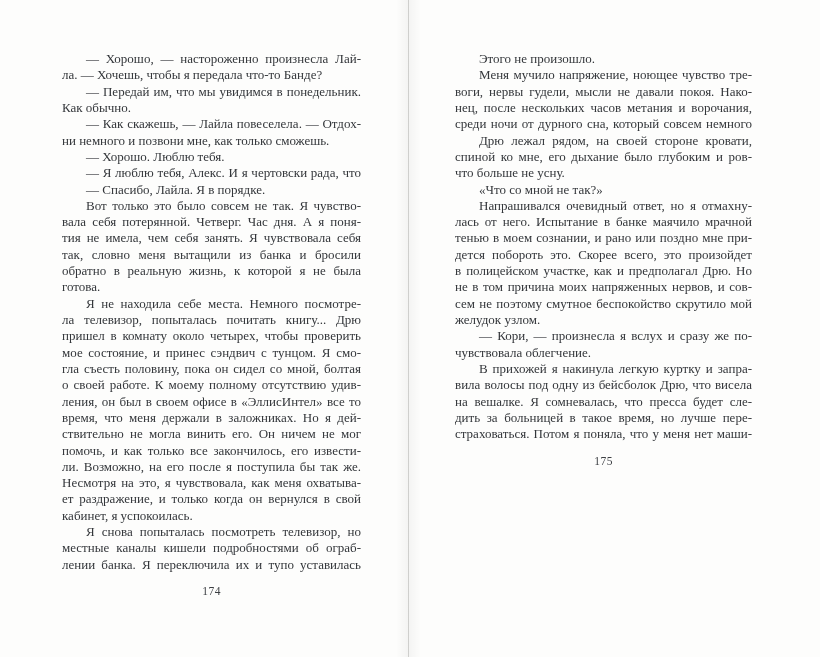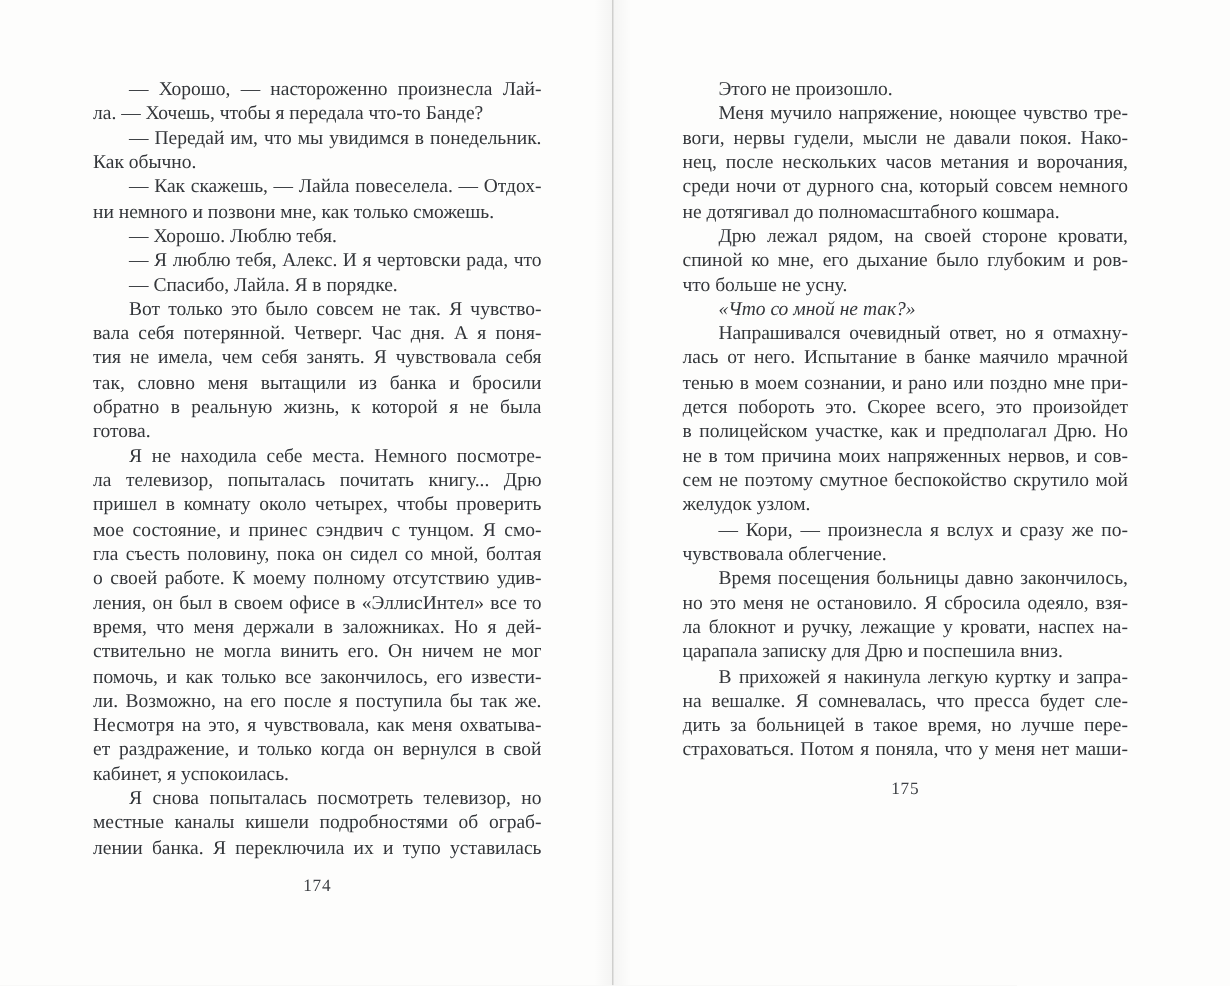--- a/index.html
+++ b/index.html
@@ -60,21 +60,21 @@
   .page.right .page-text { left: 46px; }
   .line {
     text-align: justify;
     text-align-last: justify;
     height: 16.32px;
     overflow: hidden;
     white-space: normal;
   }
   .line.last { text-align-last: left; }
   .line.indent { text-indent: 24px; }
-  .para.italic .line { font-style: italic; }
+  .para.italic .line { }
   .page-number {
     margin-top: 10px;
     text-align: center;
     font-size: 11.5px;
     color: #3b3e42;
     letter-spacing: 0.5px;
   }
 </style>
 </head>
 <body>
@@ -146,21 +146,20 @@
     <div class="page-text">
 
         <div class="para">
           <div class="line indent last">Этого не произошло.</div>
         </div>
         <div class="para">
           <div class="line indent">Меня мучило напряжение, ноющее чувство тре-</div>
           <div class="line">воги, нервы гудели, мысли не давали покоя. Нако-</div>
           <div class="line">нец, после нескольких часов метания и ворочания,</div>
           <div class="line">среди ночи от дурного сна, который совсем немного</div>
-          <div class="line last">не дотягивал до полномасштабного кошмара.</div>
         </div>
         <div class="para">
           <div class="line indent">Дрю лежал рядом, на своей стороне кровати,</div>
           <div class="line">спиной ко мне, его дыхание было глубоким и ров-</div>
           <div class="line last">что больше не усну.</div>
         </div>
         <div class="para italic">
           <div class="line indent last">«Что со мной не так?»</div>
         </div>
         <div class="para">
@@ -171,27 +170,22 @@
           <div class="line">в полицейском участке, как и предполагал Дрю. Но</div>
           <div class="line">не в том причина моих напряженных нервов, и сов-</div>
           <div class="line">сем не поэтому смутное беспокойство скрутило мой</div>
           <div class="line last">желудок узлом.</div>
         </div>
         <div class="para">
           <div class="line indent">— Кори, — произнесла я вслух и сразу же по-</div>
           <div class="line last">чувствовала облегчение.</div>
         </div>
         <div class="para">
-          <div class="line indent">Время посещения больницы давно закончилось,</div>
-          <div class="line">но это меня не остановило. Я сбросила одеяло, взя-</div>
-          <div class="line">ла блокнот и ручку, лежащие у кровати, наспех на-</div>
-          <div class="line last">царапала записку для Дрю и поспешила вниз.</div>
-        </div>
-        <div class="para">
           <div class="line indent">В прихожей я накинула легкую куртку и запра-</div>
+          <div class="line">вила волосы под одну из бейсболок Дрю, что висела</div>
           <div class="line">на вешалке. Я сомневалась, что пресса будет сле-</div>
           <div class="line">дить за больницей в такое время, но лучше пере-</div>
           <div class="line">страховаться. Потом я поняла, что у меня нет маши-</div>
         </div>
         <div class="page-number">175</div>
       </div>
   </div>
 
 </div>
 

